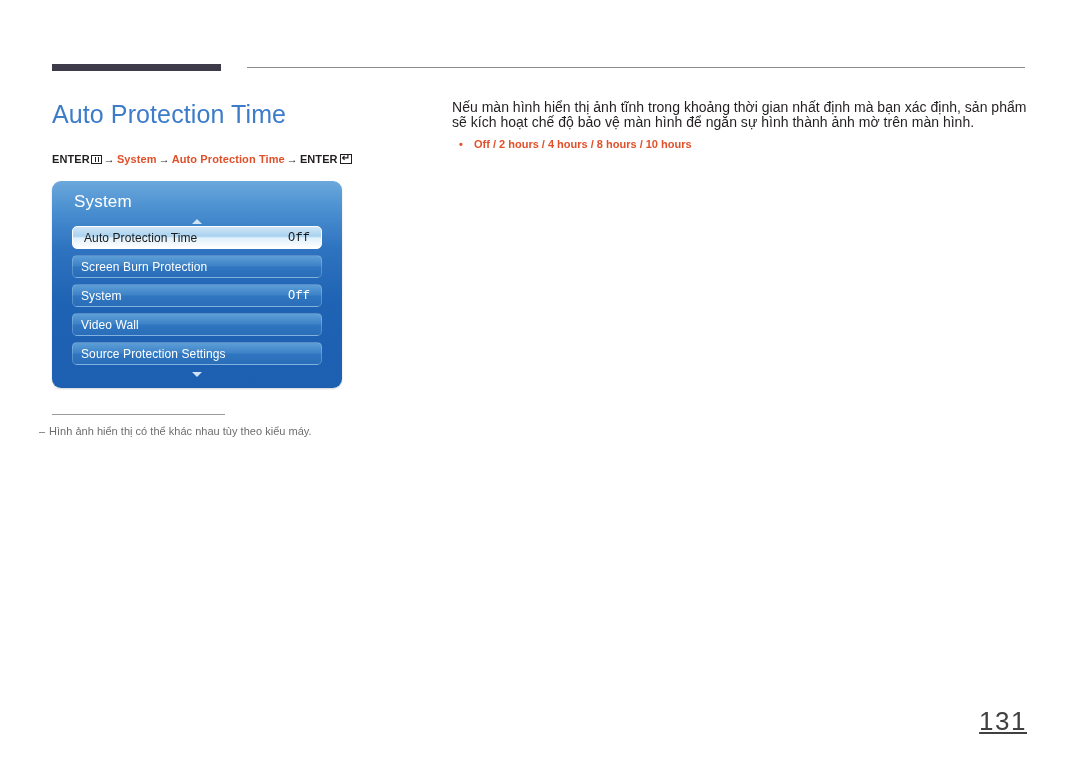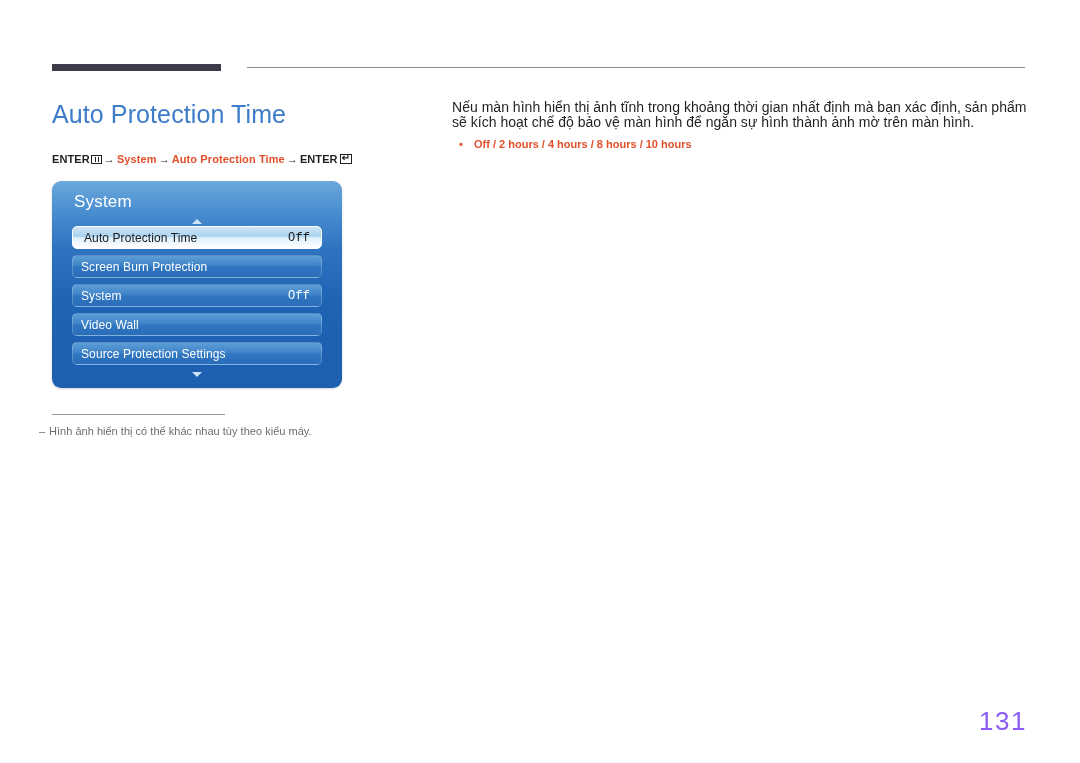--- a/index.html
+++ b/index.html
@@ -250,23 +250,24 @@
     width: 10px;
   }
 
   
   .page-number {
     position: absolute;
     right: 53px;
     top: 706px;
     font-size: 26px;
     line-height: 30px;
-    color: #8b5cf6;
+    color: #404040;
     font-weight: 400;
     letter-spacing: 1.5px;
+    text-decoration: underline;
   }
 </style>
 </head>
 <body>
 
 <div class="page">
 
   <div class="rule-thick"></div>
   <div class="rule-thin"></div>
 

